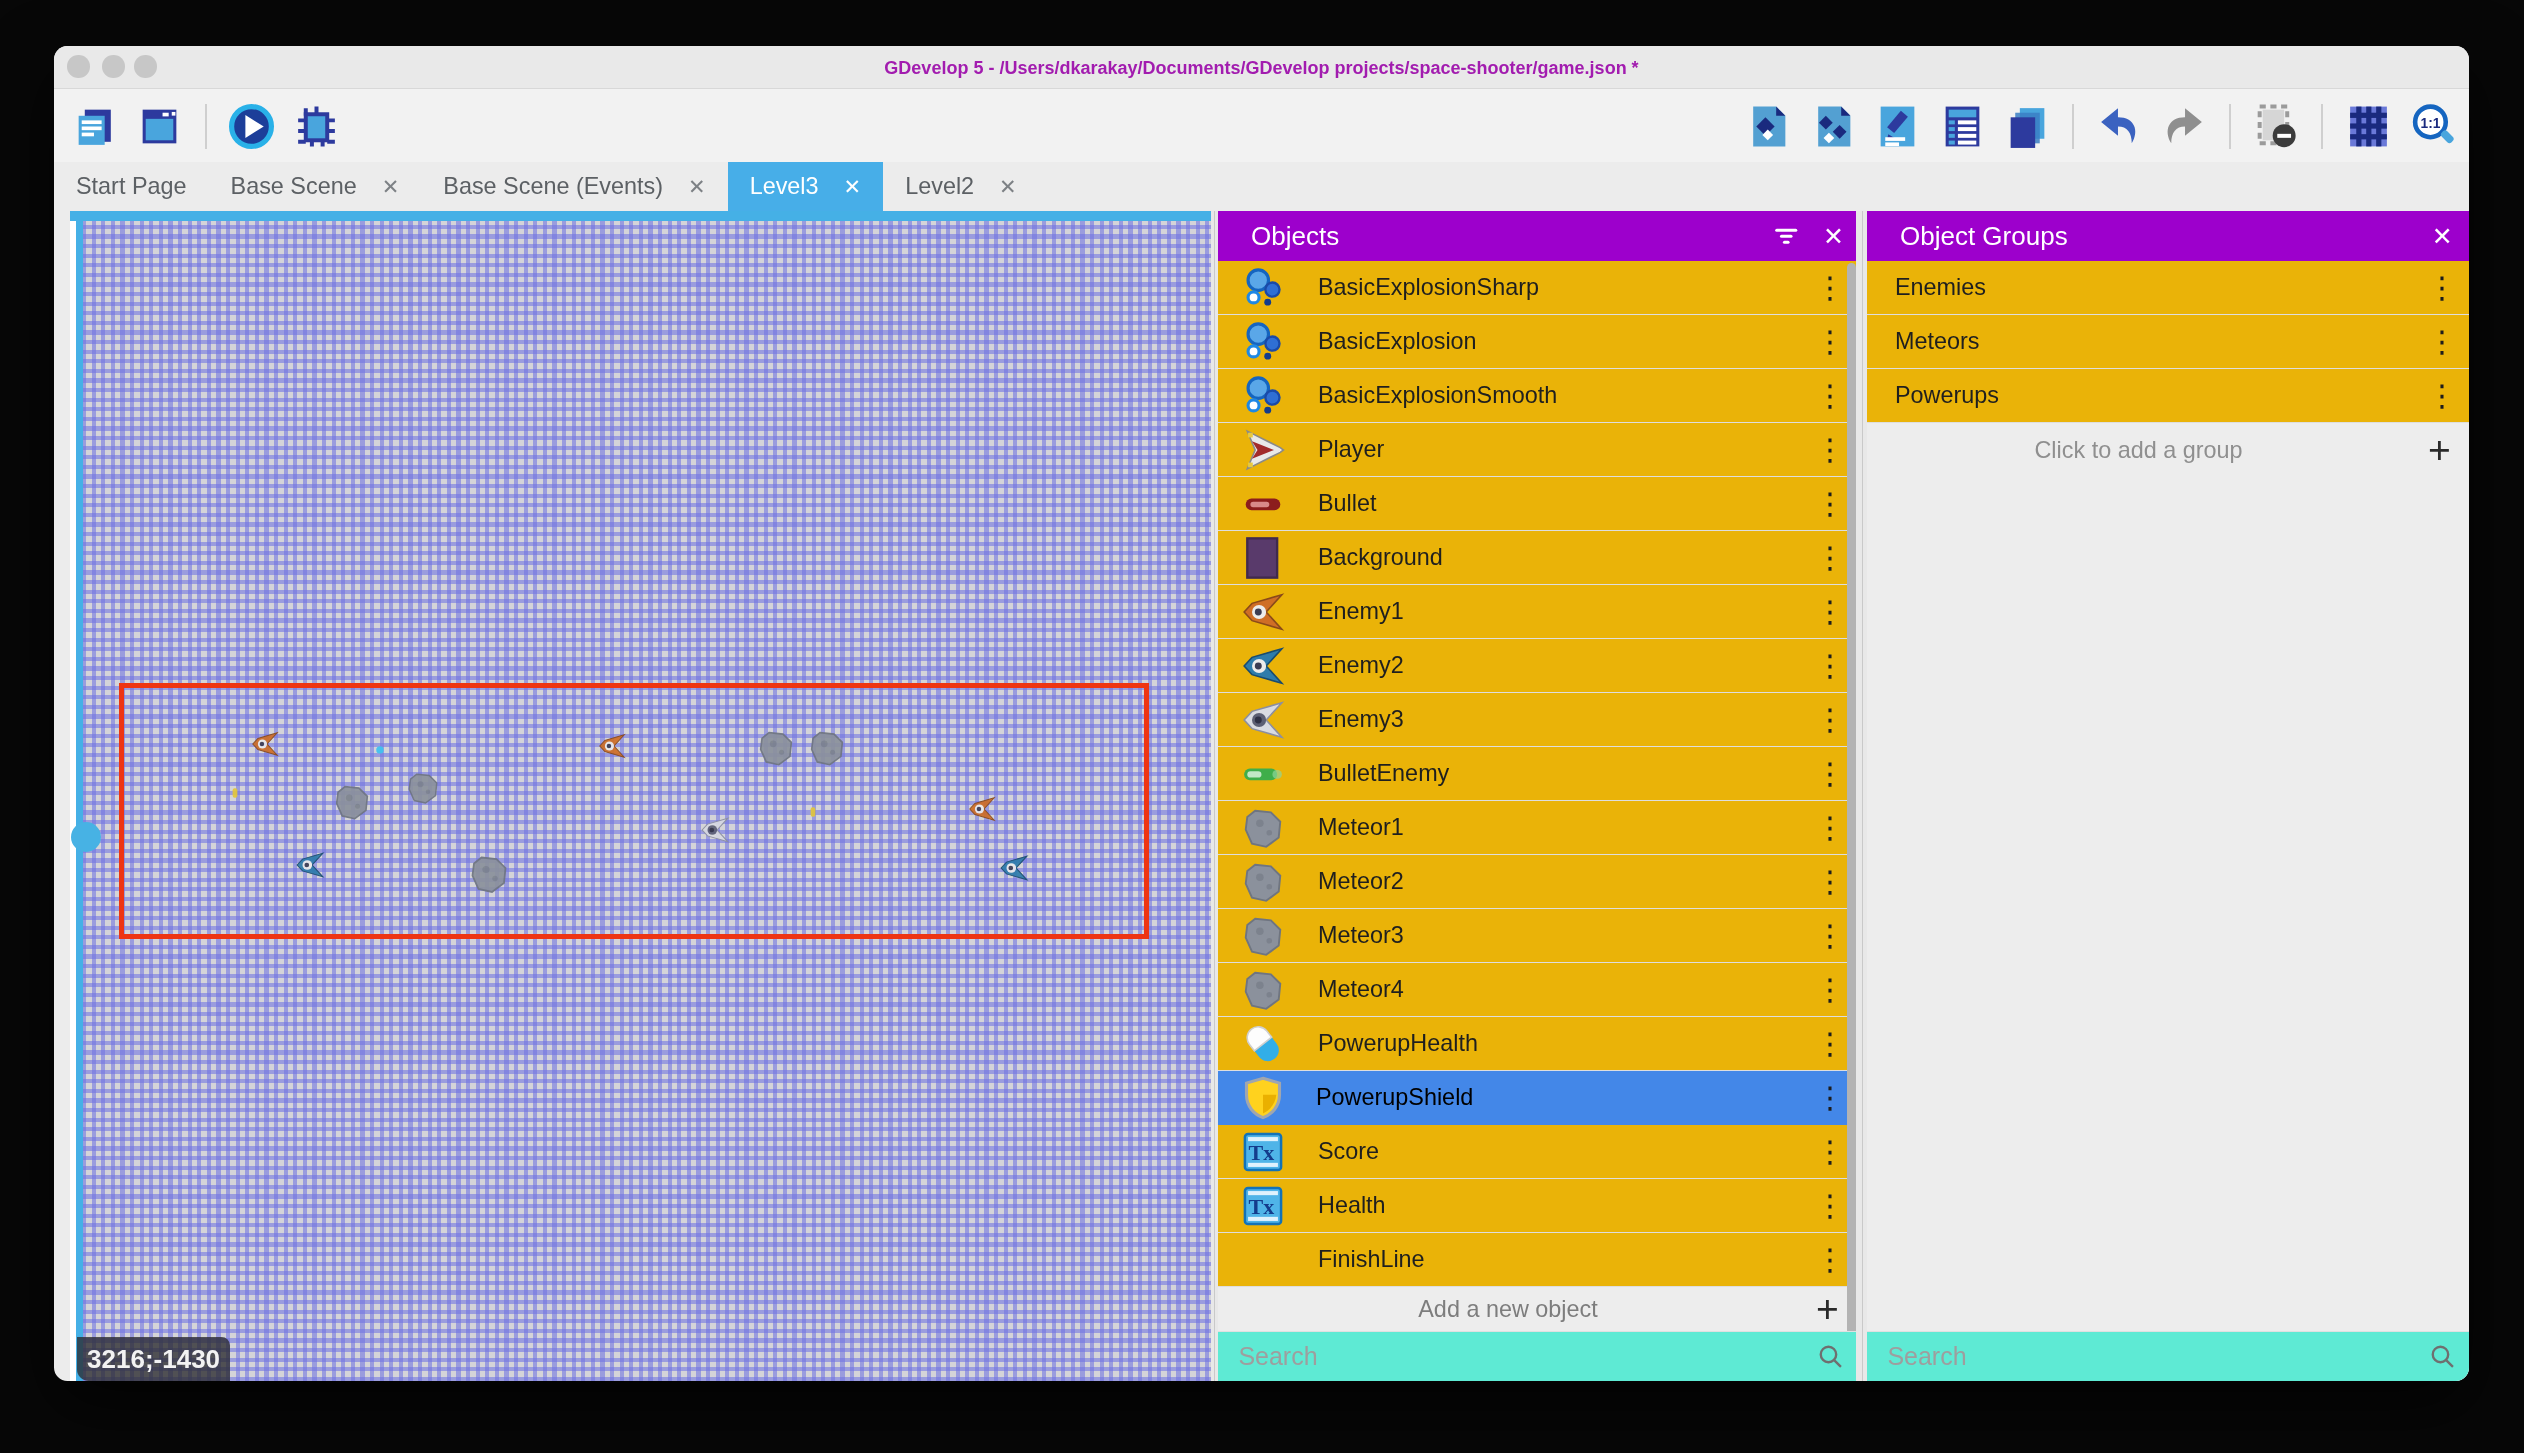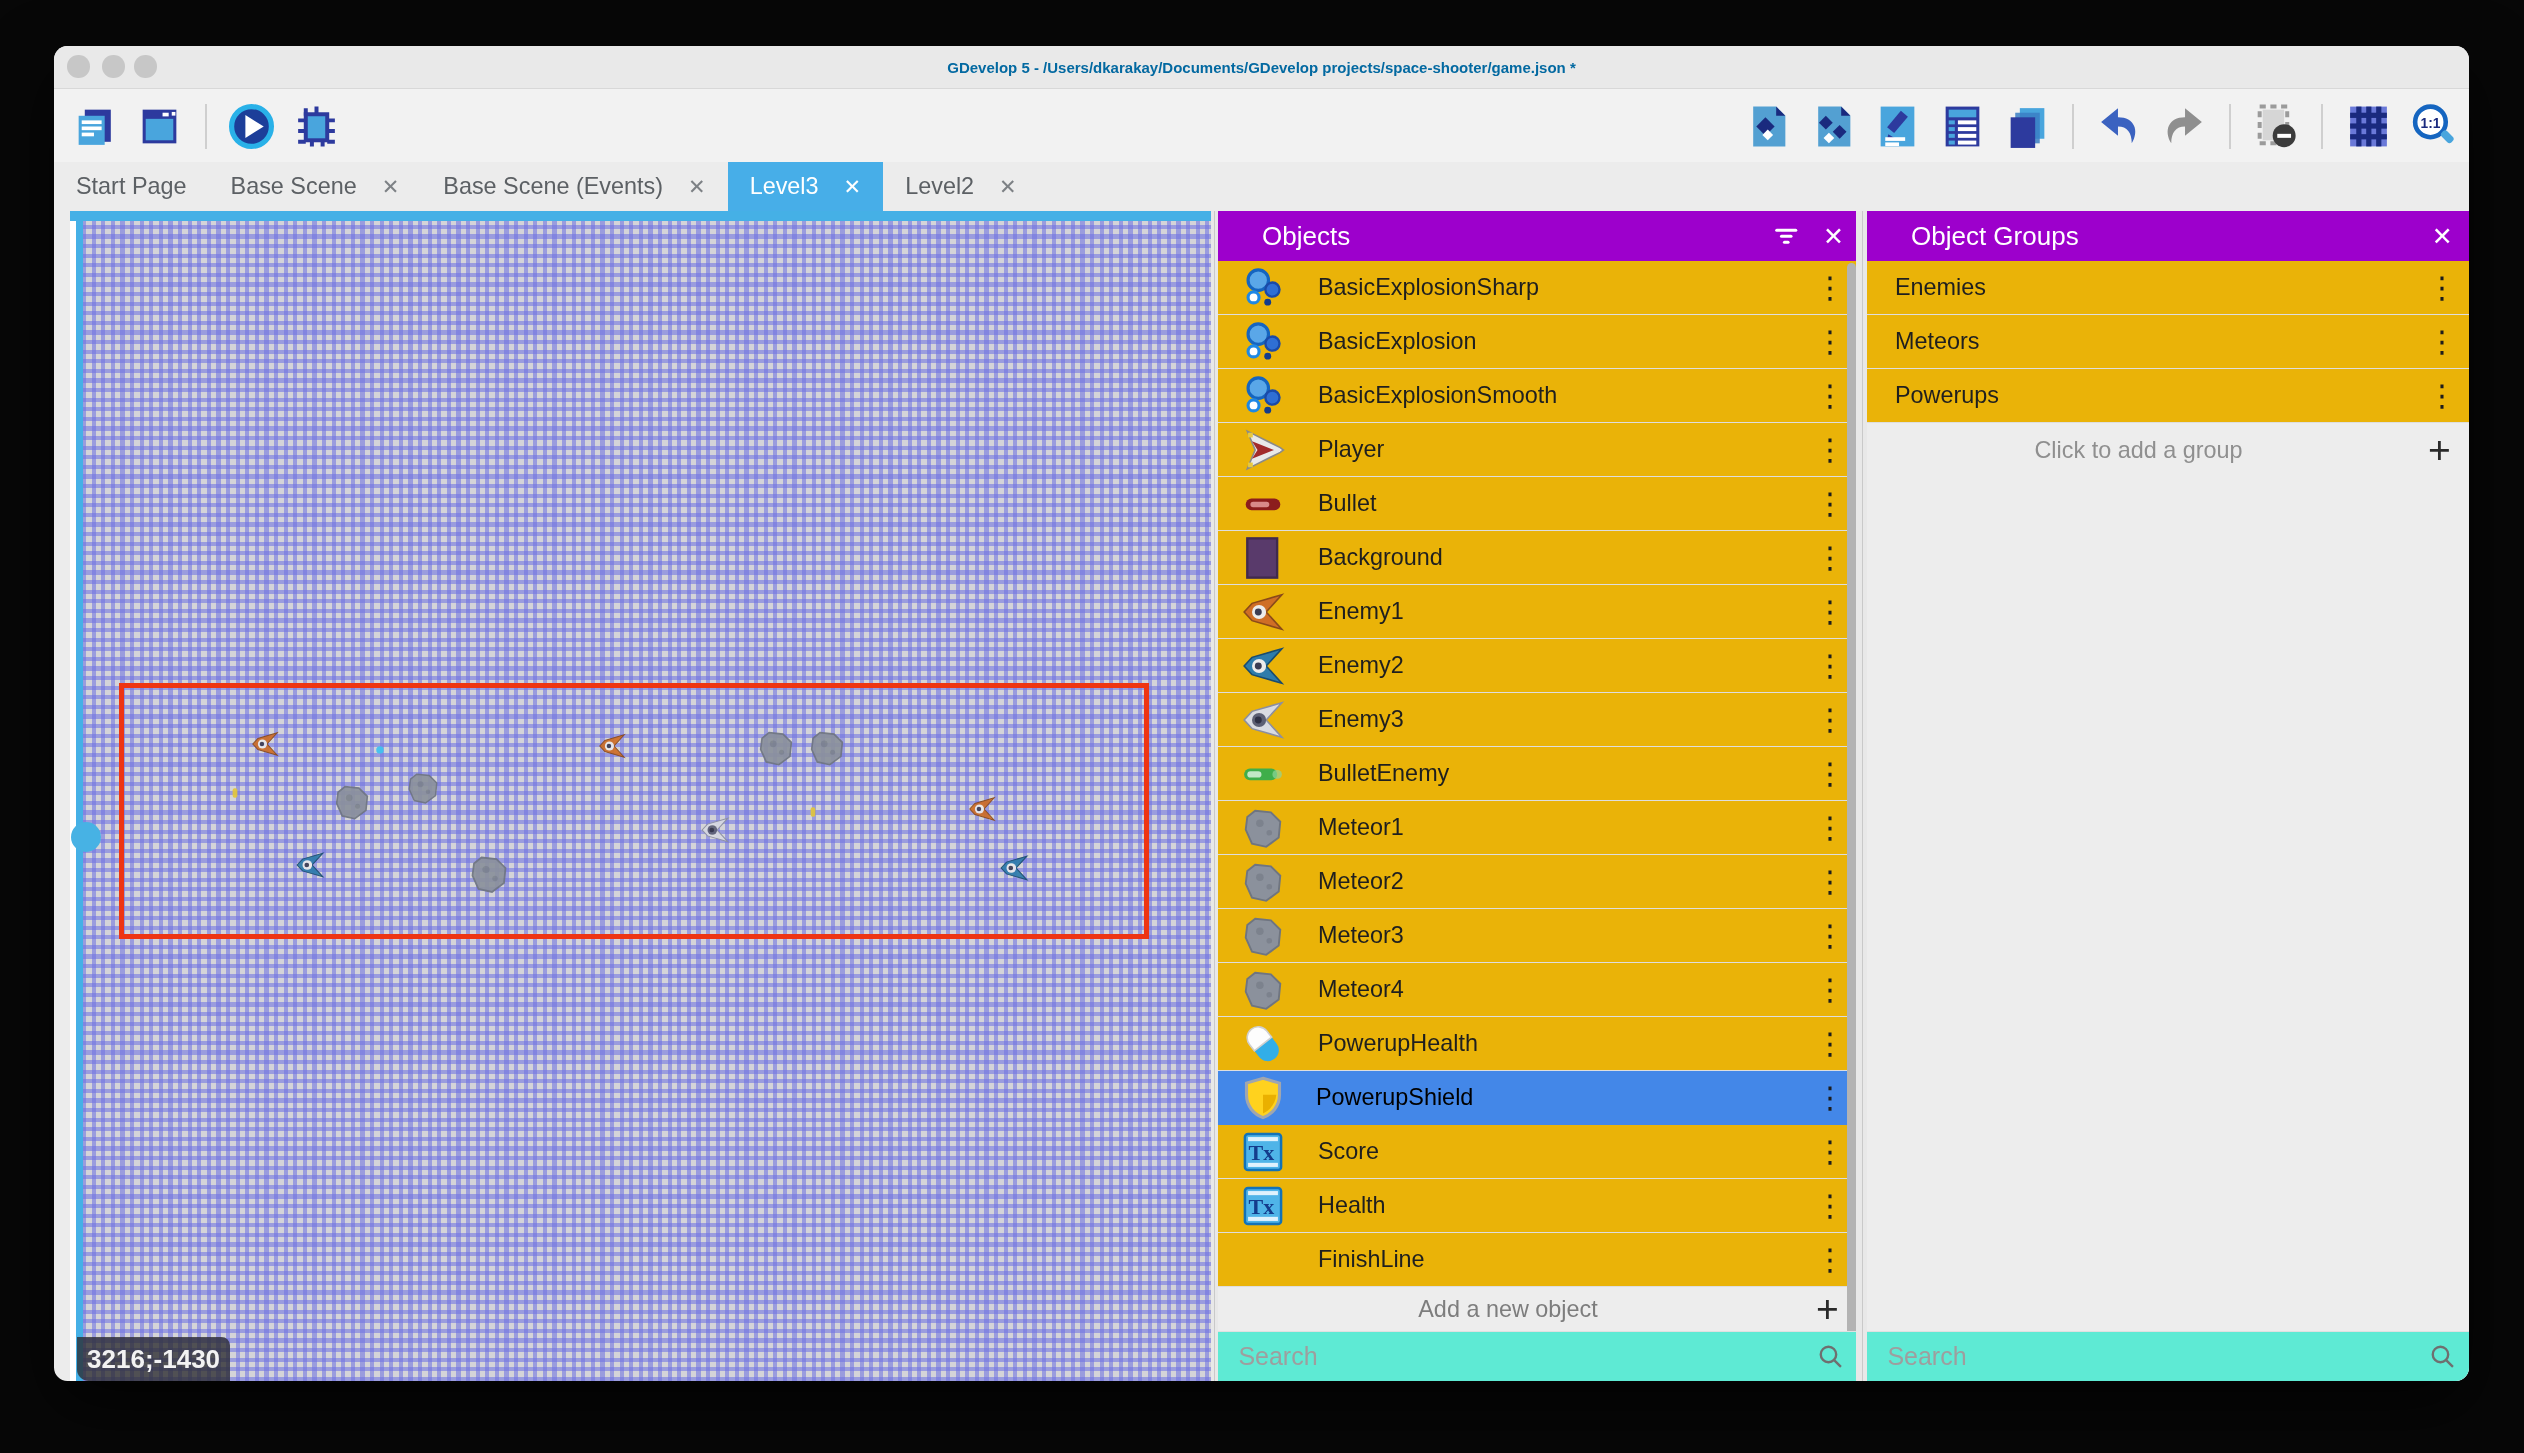--- a/index.html
+++ b/index.html
@@ -4,21 +4,21 @@
 <style>
   html,body{margin:0;padding:0;background:#070707;width:2525px;height:1453px;overflow:hidden;
     font-family:"Liberation Sans", sans-serif;}
   .window{position:absolute;left:54px;top:46px;width:2415px;height:1335px;background:#ececec;
     border-radius:13.4px;overflow:hidden;box-shadow:0 25px 67px rgba(0,0,0,.65);}
   
   .titlebar{position:absolute;left:0;top:0;width:100%;height:42px;background:#e9e9e9;border-bottom:0.8px solid #d8d8d8;}
   .traffic{position:absolute;top:9.2px;width:22.6px;height:22.6px;border-radius:50%;background:#c7c7c7;}
   .t1{left:13.4px}.t2{left:48px}.t3{left:80px}
   .wtitle{position:absolute;left:0;top:0;width:100%;height:42px;line-height:44px;text-align:center;
-    font-size:15px;font-weight:bold;color:#0369a1;white-space:nowrap;}
+    font-size:18px;font-weight:bold;color:#a21caf;white-space:nowrap;}
   
   .toolbar{position:absolute;left:0;top:43px;width:100%;height:74px;background:#f2f2f2;border-bottom:0.8px solid #e2e2e2;}
   .tb-group{position:absolute;top:0;height:74px;display:flex;align-items:center;gap:12.6px;}
   .tb-left{left:15px}.tb-right{right:10px}
   .tb-btn{width:52px;height:52px;display:flex;align-items:center;justify-content:center;}
   .tb-btn svg{width:49px;height:49px;}
   .tb-div{width:1.7px;height:45px;background:#cfcfcf;margin:0 6.7px;}
   
   .tabbar{position:absolute;left:0;top:116px;width:100%;height:49px;background:#ececec;display:flex;align-items:stretch;}
   .tab{display:flex;align-items:center;padding:0 22px;font-size:23.4px;color:#5c6064;cursor:default;}
@@ -40,21 +40,21 @@
   .coord-badge{position:absolute;left:6.7px;bottom:0;min-width:137px;height:44px;background:rgba(42,42,46,.78);
     color:#f2f2f2;font-size:26px;font-weight:bold;line-height:44px;text-align:center;
     border-radius:0 8.4px 0 11.7px;padding:0 8.4px;}
   .pdiv{position:absolute;top:0;height:100%;background:#e8e8e8;}
   .pdiv::after{content:"";position:absolute;left:50%;top:0;width:0.8px;height:100%;background:#c9c9c9;}
   
   .panel{position:absolute;top:0;height:1170px;background:#ededed;overflow:hidden;}
   .p-objects{left:1164px;width:639px;}
   .p-groups{left:1813px;width:602px;}
   .phead{position:absolute;left:0;top:0;width:100%;height:50px;background:#9d00cc;display:flex;align-items:center;}
-  .phead .ptitle{color:#fff;font-size:26px;margin-left:44px;flex:1;}
+  .phead .ptitle{color:#fff;font-size:26px;margin-left:33px;flex:1;}
   .phead .hicon{width:47px;height:47px;display:flex;align-items:center;justify-content:center;color:#fff;font-size:25px;}
   .rows{position:absolute;left:0;top:50px;width:100%;}
   .row{height:53px;display:flex;align-items:center;border-bottom:1.3px solid #dedede;background:#eab308;}
   .row.selected{background:#4387e8;border-bottom-color:#4387e8;}
   .row.selected .rlabel{color:#000000;margin-left:31px;}
   .ricon{width:45px;height:45px;margin-left:22px;display:flex;align-items:center;justify-content:center;flex:0 0 45px;}
   .ricon svg{width:44px;height:44px;}
   .rlabel{font-size:23.4px;color:#1f1f1f;margin-left:33px;flex:1;}
   .kebab{font-size:30px;color:#1d1d1d;width:54px;text-align:center;letter-spacing:0;}
   .grow .rlabel{margin-left:28px;}

